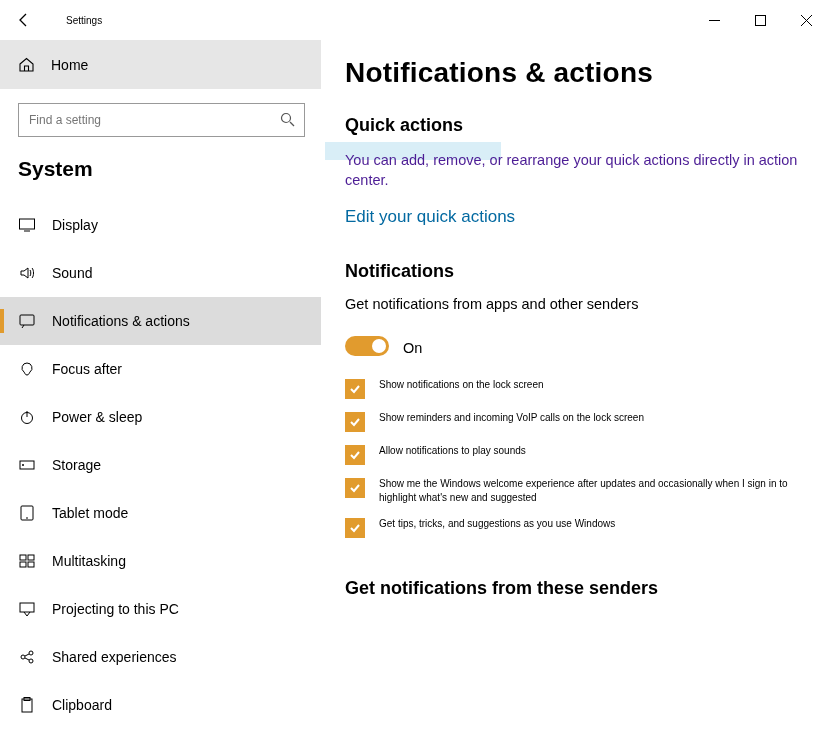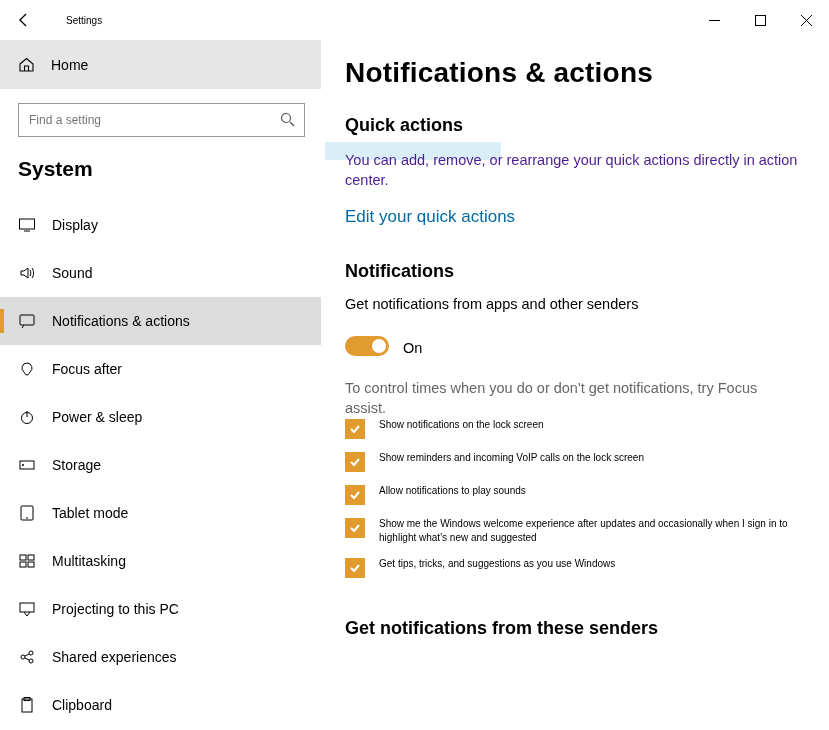--- a/index.html
+++ b/index.html
@@ -217,21 +217,20 @@
     <div class="link">Edit your quick actions</div>
 
     <div class="sect-gap"></div>
 
     <h2>Notifications</h2>
     <p class="label14">Get notifications from apps and other senders</p>
     <div class="toggle-row">
       <div class="toggle"></div>
       <span class="state">On</span>
     </div>
-    <p class="muted">To control times when you do or don't get notifications, try Focus assist.</p>
 
     <div class="check-row">
       <div class="check">
           <svg width="14" height="14" viewBox="0 0 14 14">
             <path d="M3 7l3 3 5-6" stroke-width="2" fill="none"></path>
           </svg>
         </div>
       <span class="clabel">Show notifications on the lock screen</span>
     </div>
     <div class="check-row">

